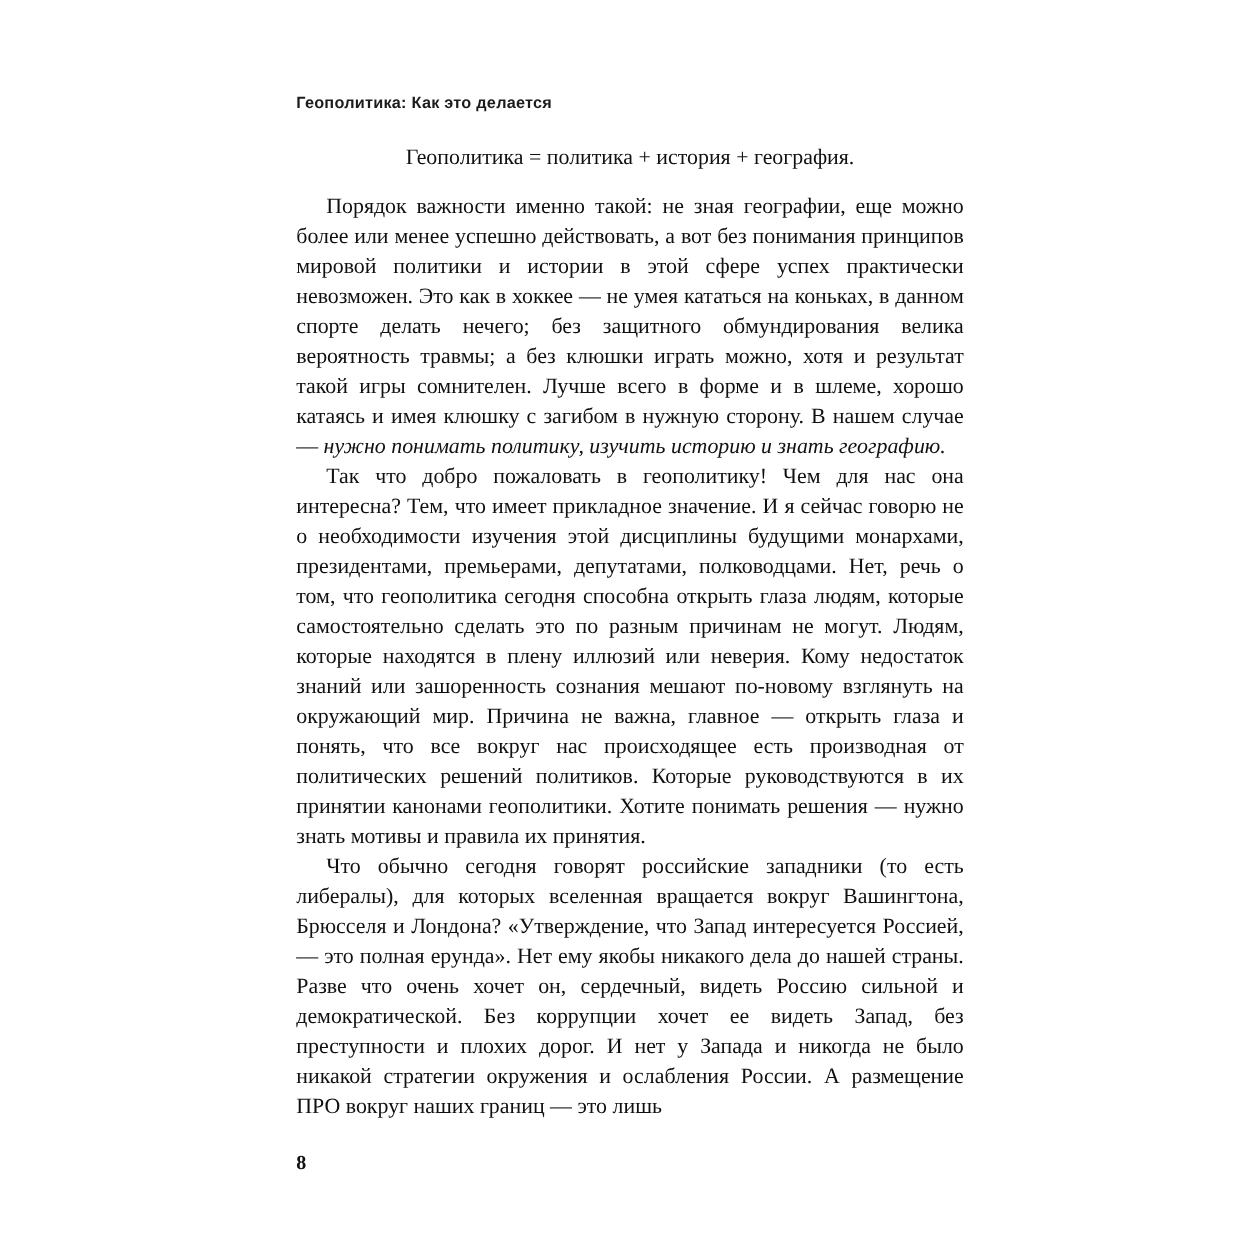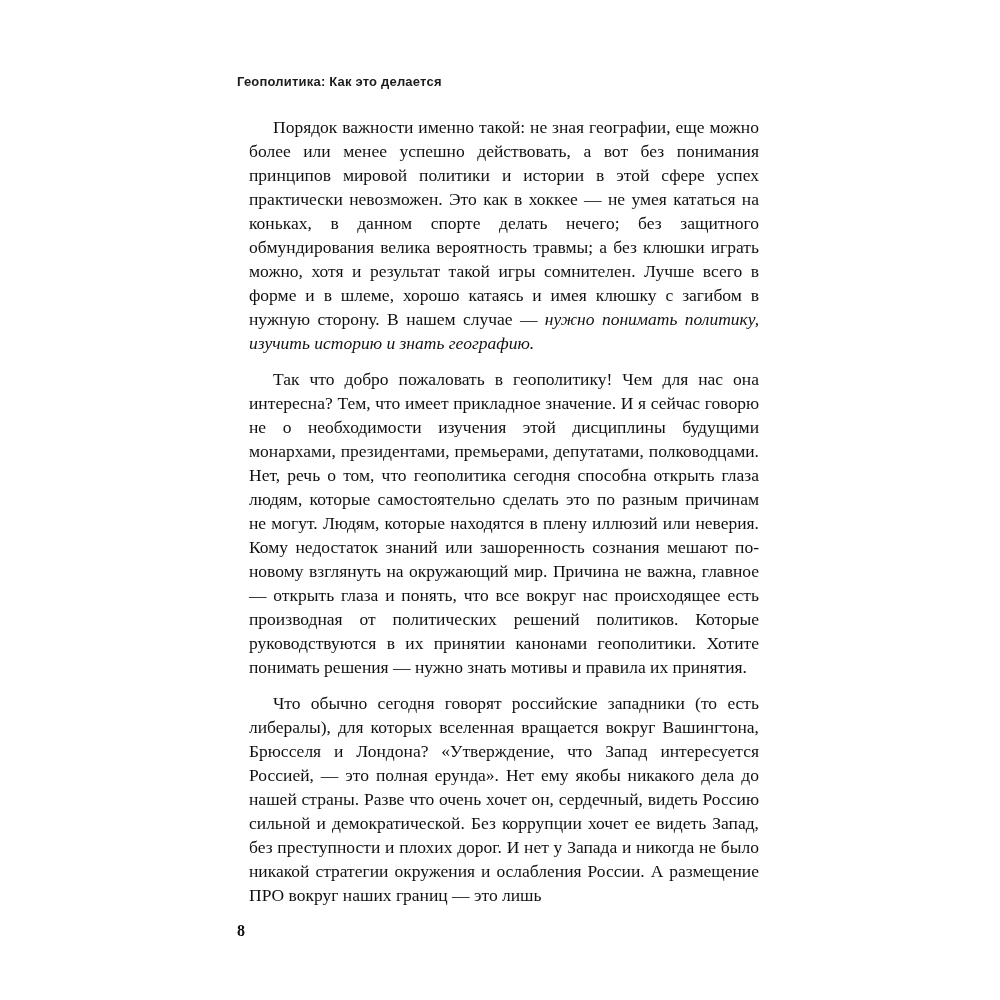--- a/index.html
+++ b/index.html
@@ -35,41 +35,42 @@
     margin: 0 0 16px 0;
     color: #101010;
   }
   .body-text {
     font-size: 17.5px;
     line-height: 24px;
     text-align: justify;
     color: #101010;
   }
   .body-text p.para {
-    margin: 12px;
+    margin: 0;
     text-indent: 24px;
   }
   .body-text .italic {
     font-style: italic;
   }
   .page-number {
     position: absolute;
     left: 237px;
     top: 922px;
     font-size: 16px;
     font-weight: bold;
     color: #101010;
   }
 </style>
 </head>
 <body>
 
 <div class="page">
   <div class="running-header">Геополитика: Как это делается</div>
 
+  <div class="formula">Геополитика = политика + история + география.</div>
 
   <div class="body-text">
       <p class="para"><span>Порядок важности именно такой: не зная географии, еще можно более или менее успешно действовать, а вот без понимания принципов мировой политики и истории в этой сфере успех практически невозможен. Это как в хоккее — не умея кататься на коньках, в данном спорте делать нечего; без защитного обмундирования велика вероятность травмы; а без клюшки играть можно, хотя и результат такой игры сомнителен. Лучше всего в форме и в шлеме, хорошо катаясь и имея клюшку с загибом в нужную сторону. В нашем случае — </span><span class="italic">нужно понимать политику, изучить историю и знать географию.</span></p>
       <p class="para"><span>Так что добро пожаловать в геополитику! Чем для нас она интересна? Тем, что имеет прикладное значение. И я сейчас говорю не о необходимости изучения этой дисциплины будущими монархами, президентами, премьерами, депутатами, полководцами. Нет, речь о том, что геополитика сегодня способна открыть глаза людям, которые самостоятельно сделать это по разным причинам не могут. Людям, которые находятся в плену иллюзий или неверия. Кому недостаток знаний или зашоренность сознания мешают по-новому взглянуть на окружающий мир. Причина не важна, главное — открыть глаза и понять, что все вокруг нас происходящее есть производная от политических решений политиков. Которые руководствуются в их принятии канонами геополитики. Хотите понимать решения — нужно знать мотивы и правила их принятия.</span></p>
       <p class="para"><span>Что обычно сегодня говорят российские западники (то есть либералы), для которых вселенная вращается вокруг Вашингтона, Брюсселя и Лондона? «Утверждение, что Запад интересуется Россией, — это полная ерунда». Нет ему якобы никакого дела до нашей страны. Разве что очень хочет он, сердечный, видеть Россию сильной и демократической. Без коррупции хочет ее видеть Запад, без преступности и плохих дорог. И нет у Запада и никогда не было никакой стратегии окружения и ослабления России. А размещение ПРО вокруг наших границ — это лишь</span></p>
     </div>
 </div>
 
 <div class="page-number">8</div>
 

